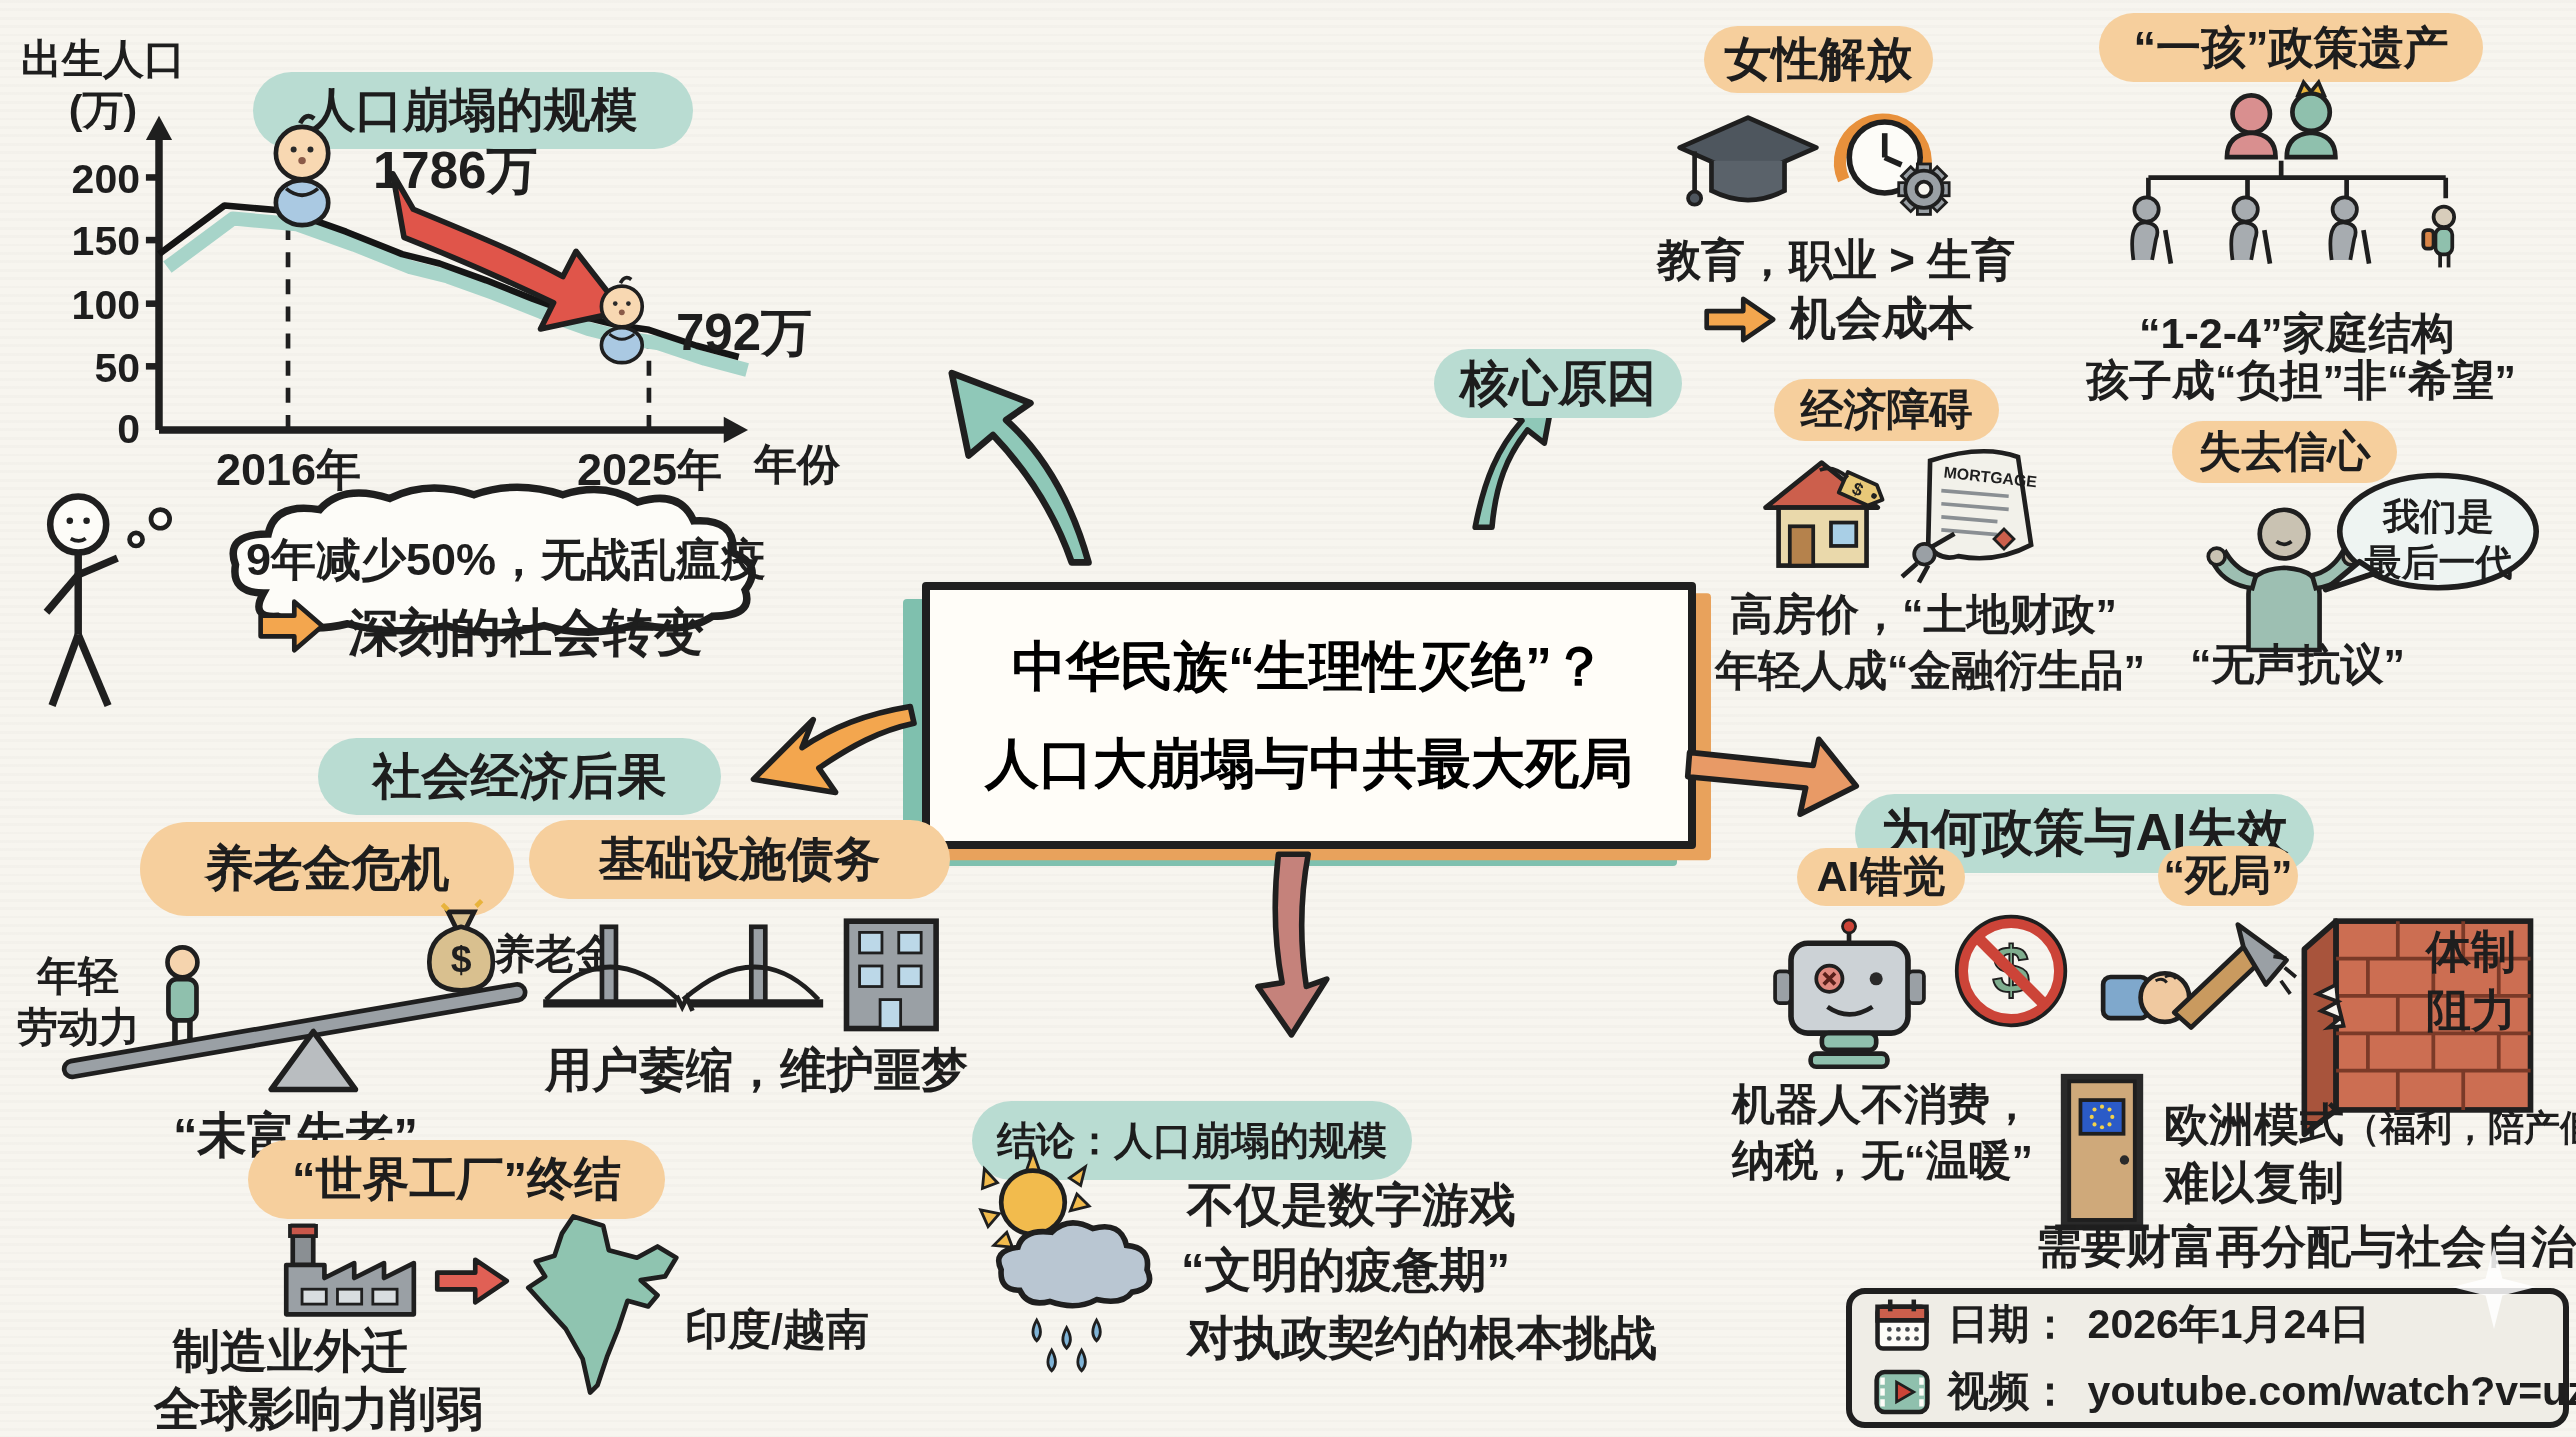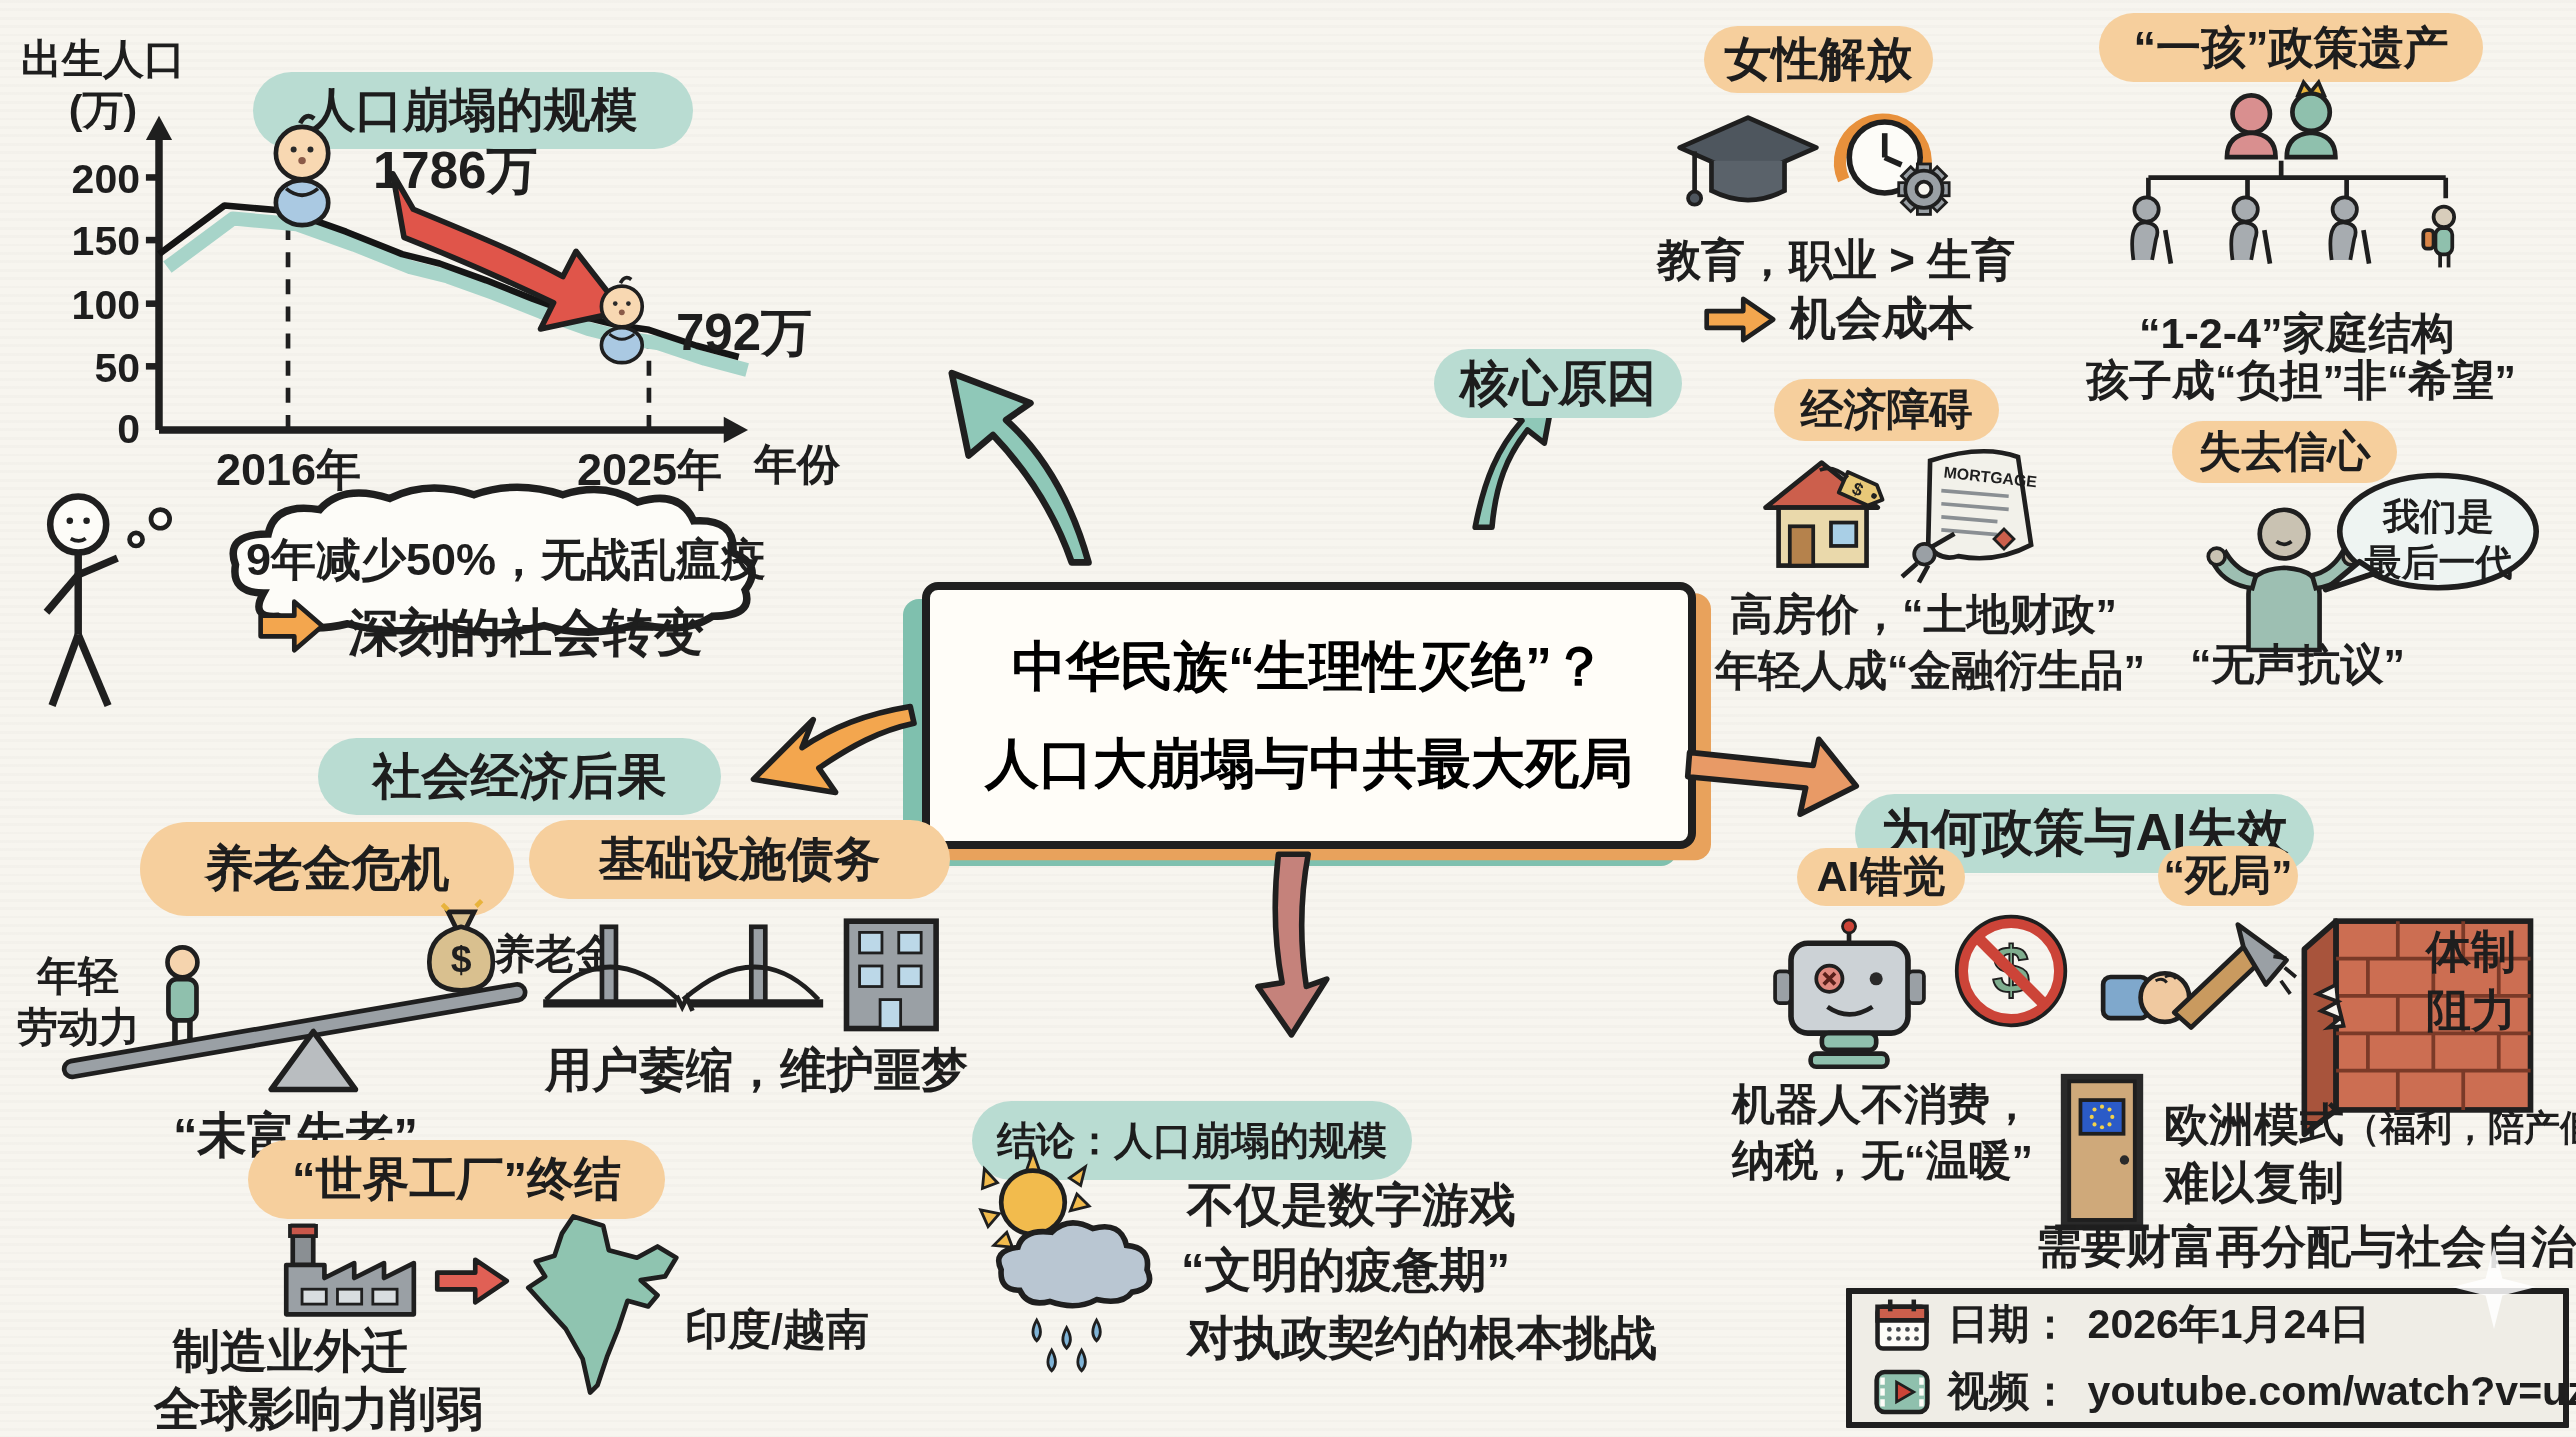--- a/index.html
+++ b/index.html
@@ -8,25 +8,25 @@
     background-image:repeating-linear-gradient(180deg,rgba(0,0,0,0.015) 0 2.8px,transparent 2.8px 8.4px);}
   .t{position:absolute;font-weight:700;color:#1e1e1e;white-space:nowrap;line-height:1.25;}
   .pill{position:absolute;display:flex;align-items:center;justify-content:center;
     border-radius:56px;font-weight:700;color:#1d1d1d;white-space:nowrap;}
   .teal{background:#b9dcd2;margin-top:40px;}
   .orange{background:#f6cf9d;}
   .abs{position:absolute;}
   .ctr{text-align:center;}
   .right{text-align:right;}
   #center-box{position:absolute;left:922px;top:582px;width:758px;height:251px;background:#fffdf8;
-    border:8.4px solid #1f1f1f;border-radius:16px;display:flex;flex-direction:column;align-items:center;
+    border:8.4px solid #1f1f1f;border-radius:4px;display:flex;flex-direction:column;align-items:center;
     justify-content:center;gap:24px;box-shadow:15px 11.2px 0 #e8a25c,-19px 17px 0 #7fc0ae;}
   #center-box .l{font-size:54px;font-weight:700;white-space:nowrap;}
   #footer-box{position:absolute;left:1846px;top:1288px;width:723px;height:140px;background:#efede6;
-    border:6.6px solid #1f1f1f;border-radius:1px;display:flex;flex-direction:column;justify-content:center;
+    border:6.6px solid #1f1f1f;border-radius:19px;display:flex;flex-direction:column;justify-content:center;
     gap:9.4px;padding-left:20.6px;box-sizing:border-box;}
   .frow{display:flex;align-items:center;gap:17px;font-size:41px;font-weight:700;color:#1e1e1e;white-space:nowrap;}
   svg{display:block;overflow:visible;}
 </style>
 </head>
 <body>
 
 <div id="poster">
 
   <div class="t ctr" style="left:19px;top:34px;width:168px;font-size:41px;">

